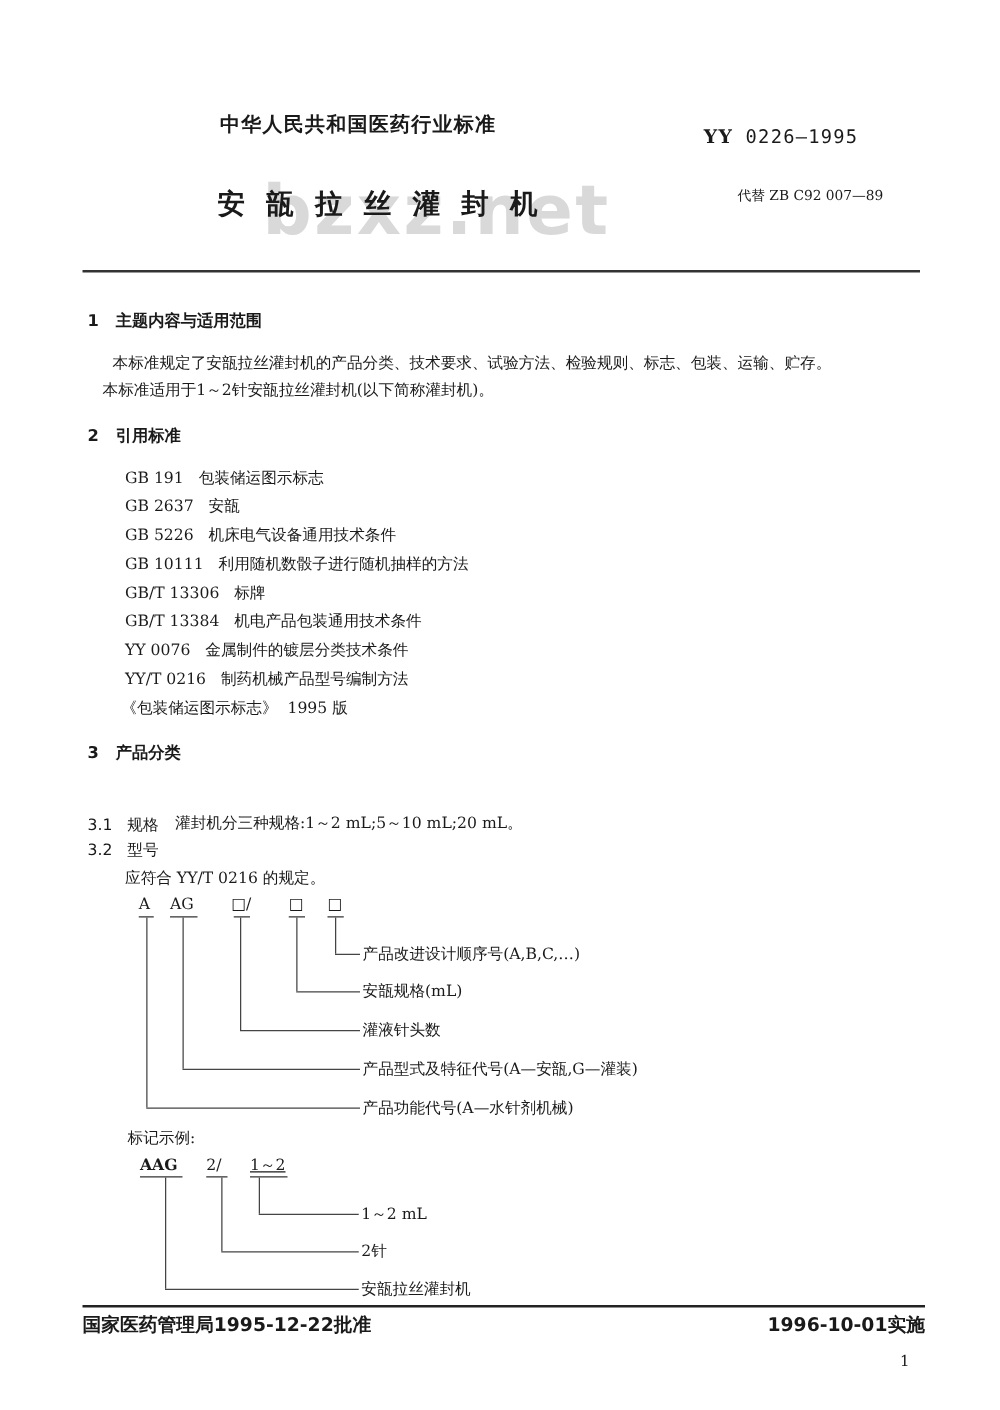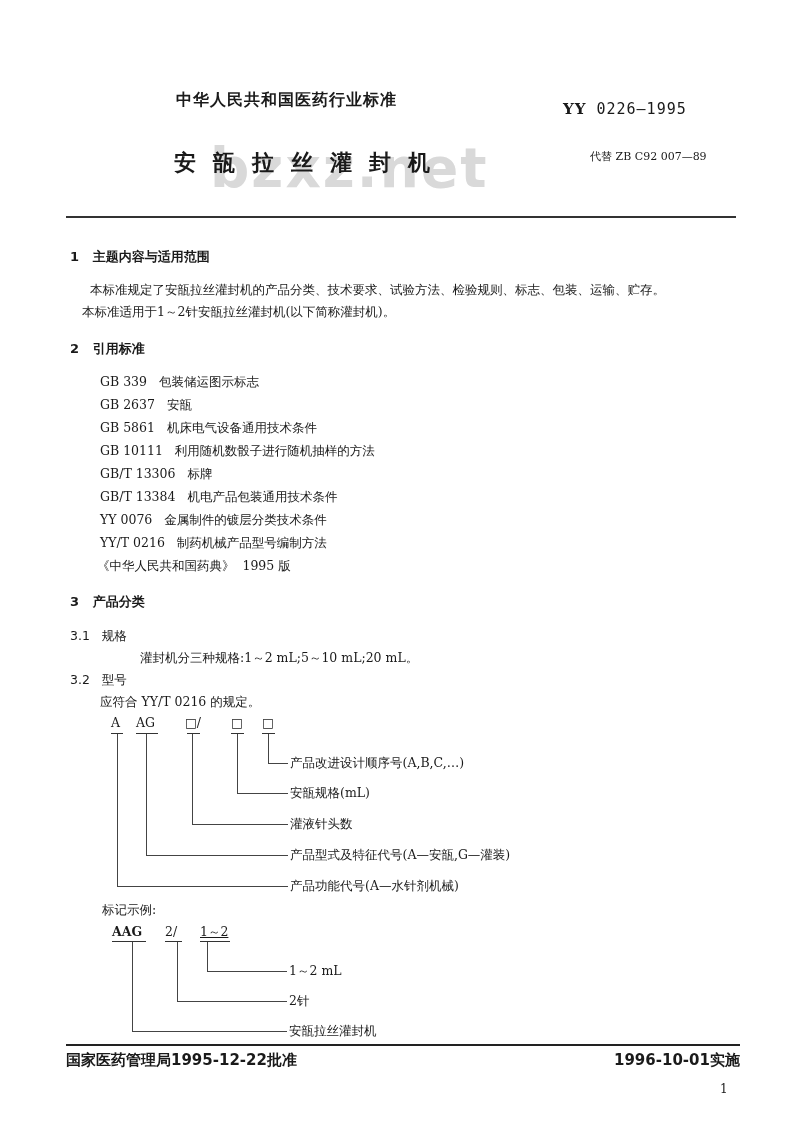--- a/index.html
+++ b/index.html
@@ -53,53 +53,53 @@
 </div>
 <div class="abs p" style="left:90px; top:282px;">本标准规定了安瓿拉丝灌封机的产品分类、技术要求、试验方法、检验规则、标志、包装、运输、贮存。</div>
 <div class="abs p" style="left:82px; top:304px;">本标准适用于1～2针安瓿拉丝灌封机(以下简称灌封机)。</div>
 
 <div class="abs h1 sans" style="left:70px; top:340px;">
   <span>2</span>&nbsp;&nbsp;
   <span>引用标准</span>
 </div>
 
 <div class="abs ref" style="left:100px; top:374px;">
-  <span>GB 339</span>&nbsp;&nbsp;&nbsp;<span>包装储运图示标志</span>
+  <span>GB 191</span>&nbsp;&nbsp;&nbsp;<span>包装储运图示标志</span>
 </div>
 <div class="abs ref" style="left:100px; top:397px;">
   <span>GB 2637</span>&nbsp;&nbsp;&nbsp;<span>安瓿</span>
 </div>
 <div class="abs ref" style="left:100px; top:420px;">
-  <span>GB 5861</span>&nbsp;&nbsp;&nbsp;<span>机床电气设备通用技术条件</span>
+  <span>GB 5226</span>&nbsp;&nbsp;&nbsp;<span>机床电气设备通用技术条件</span>
 </div>
 <div class="abs ref" style="left:100px; top:443px;">
   <span>GB 10111</span>&nbsp;&nbsp;&nbsp;<span>利用随机数骰子进行随机抽样的方法</span>
 </div>
 <div class="abs ref" style="left:100px; top:466px;">
   <span>GB/T 13306</span>&nbsp;&nbsp;&nbsp;<span>标牌</span>
 </div>
 <div class="abs ref" style="left:100px; top:489px;">
   <span>GB/T 13384</span>&nbsp;&nbsp;&nbsp;<span>机电产品包装通用技术条件</span>
 </div>
 <div class="abs ref" style="left:100px; top:512px;">
   <span>YY 0076</span>&nbsp;&nbsp;&nbsp;<span>金属制件的镀层分类技术条件</span>
 </div>
 <div class="abs ref" style="left:100px; top:535px;">
   <span>YY/T 0216</span>&nbsp;&nbsp;&nbsp;<span>制药机械产品型号编制方法</span>
 </div>
 <div class="abs ref" style="left:97px; top:558px;">
-  <span>《中华人民共和国药典》</span>&nbsp;&nbsp;<span>1995 版</span>
+  <span>《包装储运图示标志》</span>&nbsp;&nbsp;<span>1995 版</span>
 </div>
 
 <div class="abs h1 sans" style="left:70px; top:593px;">
   <span>3</span>&nbsp;&nbsp;
   <span>产品分类</span>
 </div>
 
-<div class="abs p sans" style="left:70px; top:628px;">
+<div class="abs p sans" style="left:70px; top:652px;">
   <span>3.1</span>&nbsp;&nbsp;
   <span>规格</span>
 </div>
 <div class="abs p" style="left:100px; top:650px;margin-left:40px;">灌封机分三种规格:1～2 mL;5～10 mL;20 mL。</div>
 
 <div class="abs p sans" style="left:70px; top:672px;">
   <span>3.2</span>&nbsp;&nbsp;
   <span>型号</span>
 </div>
 <div class="abs p" style="left:100px; top:694px;">应符合 YY/T 0216 的规定。</div>

